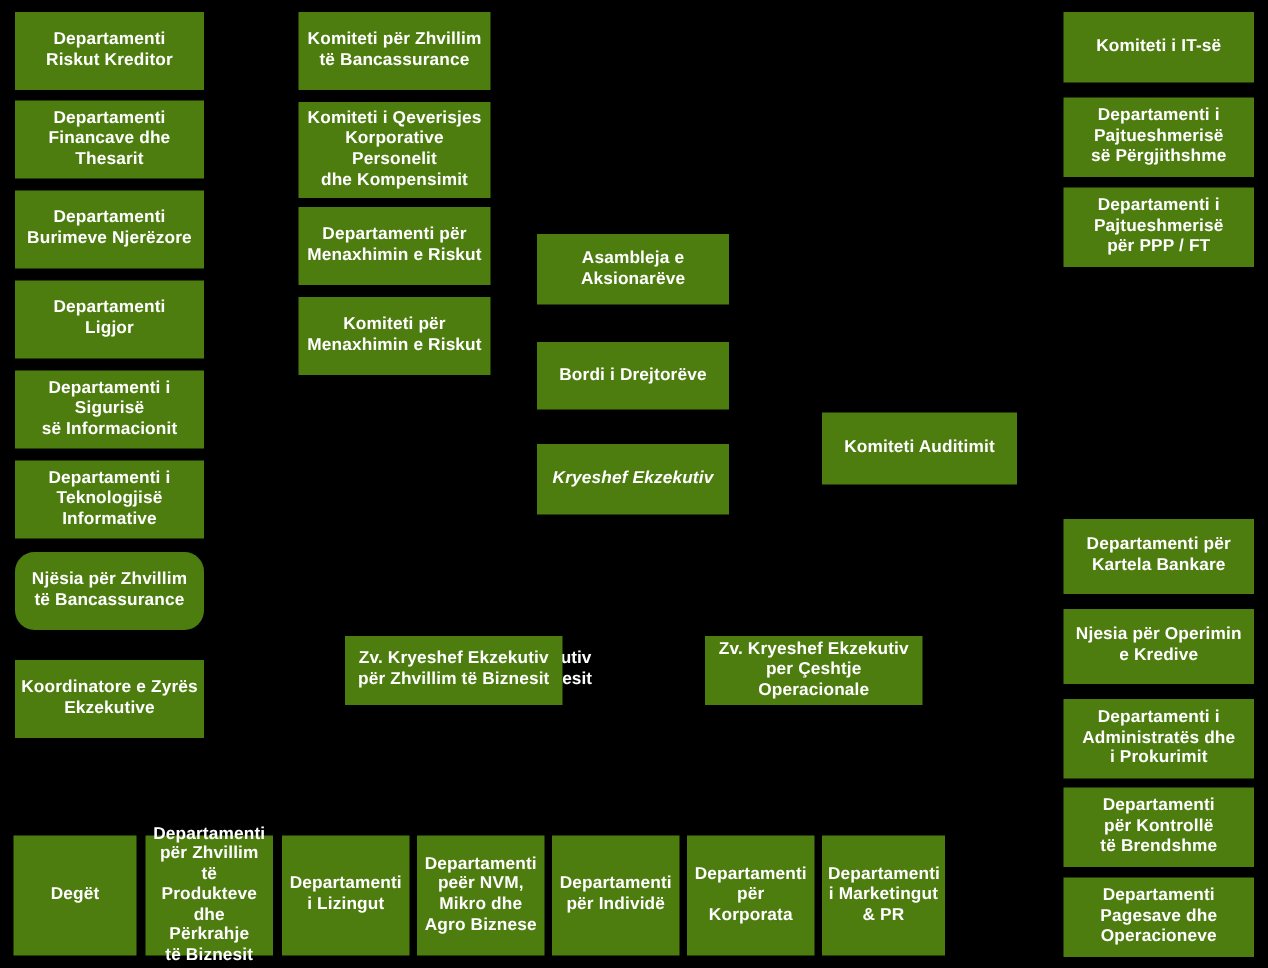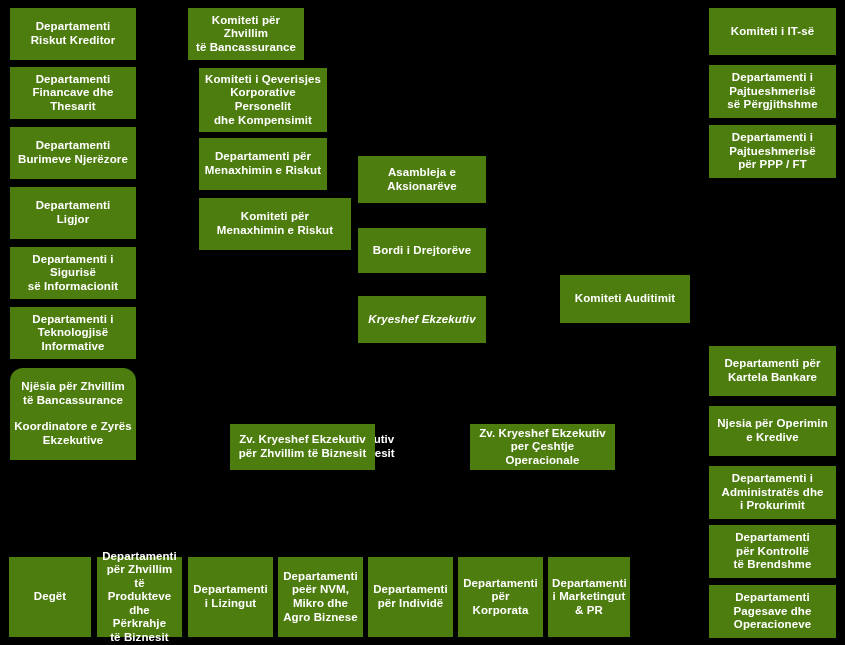--- a/index.html
+++ b/index.html
@@ -85,55 +85,55 @@
   </div>
   <div class="node" style="left:10px; top:307px; width:126px; height:52px;">
     <span>Departamenti i
 Teknologjisë
 Informative</span>
   </div>
   <div class="node" style="left:10px; top:368px; width:126px; height:52px;border-radius:13px;">
     <span>Njësia për Zhvillim
 të Bancassurance</span>
   </div>
-  <div class="node" style="left:10px; top:408px; width:126px; height:52px;">
+  <div class="node" style="left:10px; top:440px; width:126px; height:52px;">
     <span>Koordinatore e Zyrës
 Ekzekutive</span>
   </div>
 
-  <div class="node" style="left:188px; top:8px; width:116px; height:52px;">
+  <div class="node" style="left:199px; top:8px; width:128px; height:52px;">
     <span>Komiteti për Zhvillim
 të Bancassurance</span>
   </div>
   <div class="node" style="left:199px; top:68px; width:128px; height:64px;">
     <span>Komiteti i Qeverisjes
 Korporative Personelit
 dhe Kompensimit</span>
   </div>
   <div class="node" style="left:199px; top:138px; width:128px; height:52px;">
     <span>Departamenti për
 Menaxhimin e Riskut</span>
   </div>
-  <div class="node" style="left:199px; top:198px; width:152px; height:52px;">
+  <div class="node" style="left:199px; top:198px; width:128px; height:52px;">
     <span>Komiteti për
 Menaxhimin e Riskut</span>
   </div>
 
   <div class="node" style="left:358px; top:156px; width:128px; height:47px;">
     <span>Asambleja e
 Aksionarëve</span>
   </div>
   <div class="node" style="left:358px; top:228px; width:128px; height:45px;">
     <span>Bordi i Drejtorëve</span>
   </div>
   <div class="node" style="left:358px; top:296px; width:128px; height:47px;font-style:italic;">
     <span>Kryeshef Ekzekutiv</span>
   </div>
 
-  <div class="node" style="left:560px; top:275px; width:130px; height:48px;justify-content:flex-end;">
+  <div class="node" style="left:548px; top:275px; width:130px; height:48px;justify-content:flex-end;">
     <span>Komiteti Auditimit</span>
   </div>
 
   <div class="ghost" style="left:268px; top:424px; width:128px; height:46px;">
     <span>Zv. Kryeshef Ekzekutiv
 për Zhvillim të Biznesit</span>
   </div>
 
   <div class="node over" style="left:230px; top:424px; width:145px; height:46px;">
     <span>Zv. Kryeshef Ekzekutiv

